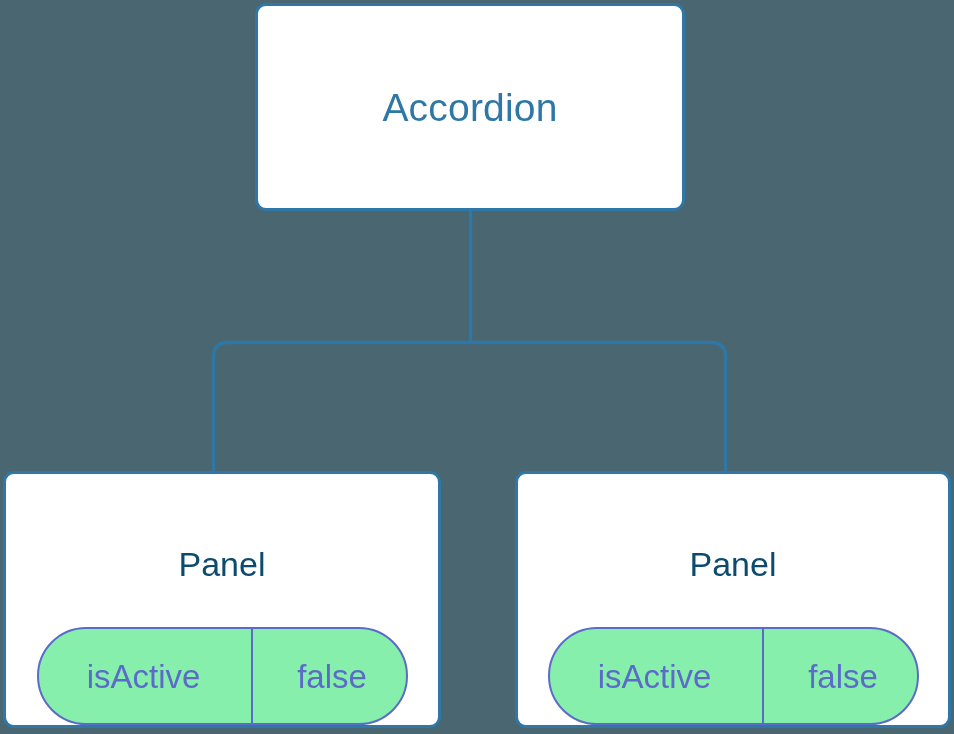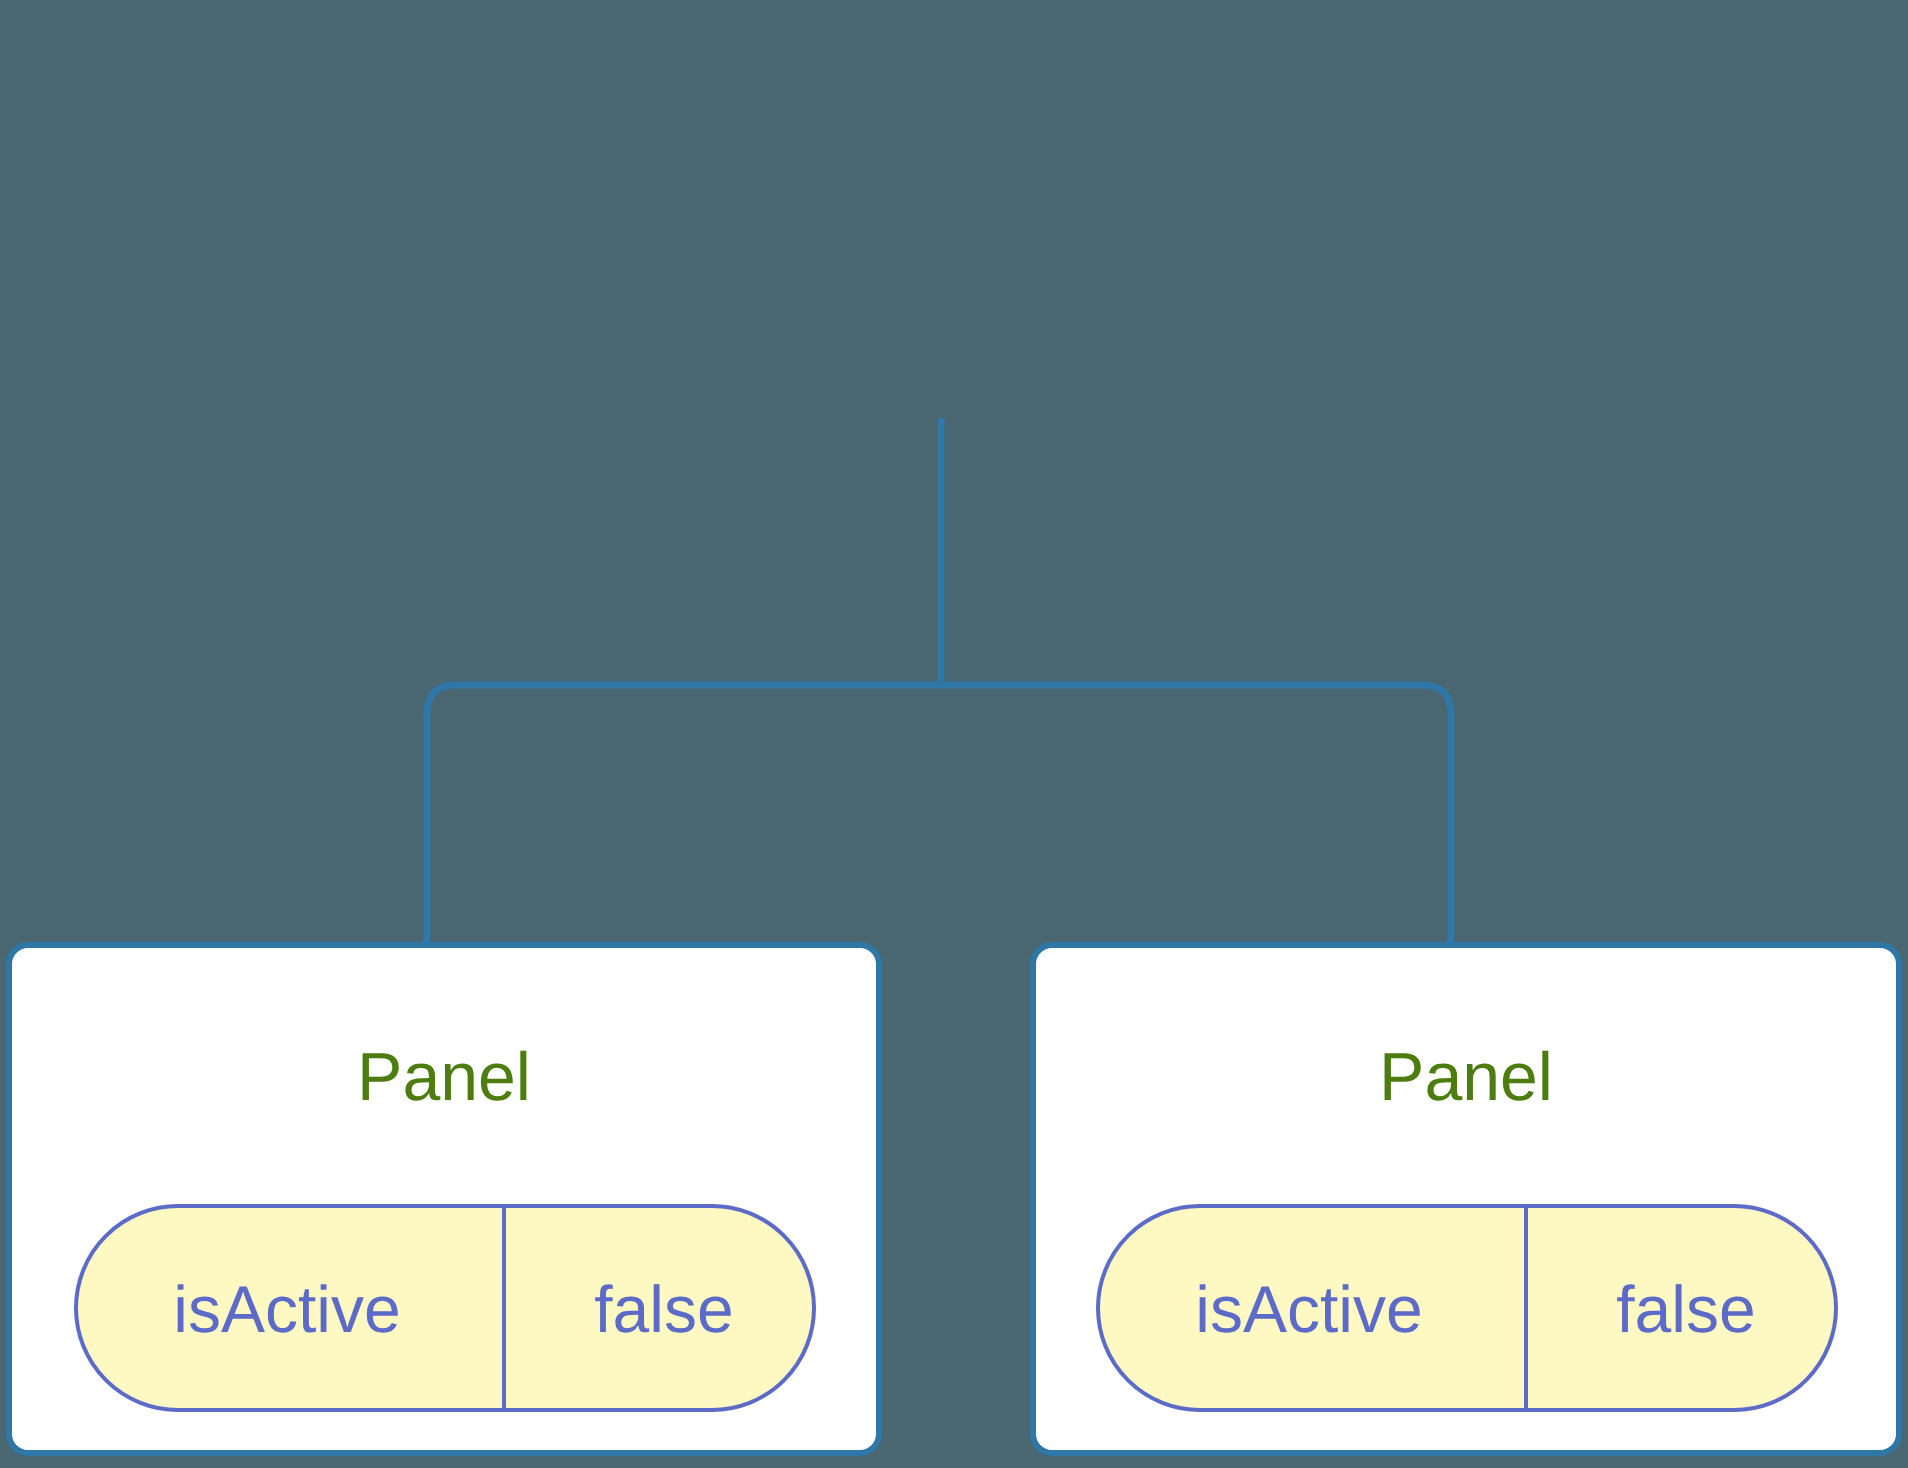--- a/index.html
+++ b/index.html
@@ -69,37 +69,37 @@
     width: 438px;
     height: 257px;
   }
   #node-panel-1 {
     left: 515px;
     top: 471px;
     width: 436px;
     height: 257px;
   }
   .panel-title {
-    color: #4d7c0f;
+    color: #0c4a6e;
     font-size: 34px;
     font-weight: 400;
     line-height: 1;
-    margin-top: 48px;
+    margin-top: 73px;
   }
 
   
   .state-pill {
     margin-top: 46px;
     height: 104px;
     border: 2.5px solid #5c6bc8;
     border-radius: 52px;
     box-sizing: border-box;
     display: flex;
     align-items: stretch;
-    background: #fef9c3;
+    background: #86efac;
     justify-content: center;
   }
   .pill-key,
   .pill-val {
     display: flex;
     align-items: center;
     justify-content: center;
     color: #5c6bc8;
     font-size: 33px;
     font-weight: 400;
@@ -122,20 +122,23 @@
 <div id="stage">
 
   <svg id="connectors" viewBox="0 0 954 734" width="954" height="734" xmlns="http://www.w3.org/2000/svg">
     <g fill="none" stroke="#2e77a6" stroke-width="3.5" stroke-linecap="butt">
       <path d="M 470.5 209 L 470.5 342.5"></path>
       <path d="M 470.5 342.5 L 228 342.5 Q 213.5 342.5 213.5 357 L 213.5 474"></path>
       <path d="M 470.5 342.5 L 711 342.5 Q 725.5 342.5 725.5 357 L 725.5 474"></path>
     </g>
   </svg>
 
+  <div class="node" id="node-accordion">
+    <span class="root-title">Accordion</span>
+  </div>
 
   <div class="node panel" id="node-panel-0">
     <span class="panel-title">Panel</span>
     <div class="state-pill">
       <span class="pill-key">isActive</span>
       <span class="pill-val">false</span>
     </div>
   </div>
 
   <div class="node panel" id="node-panel-1">

